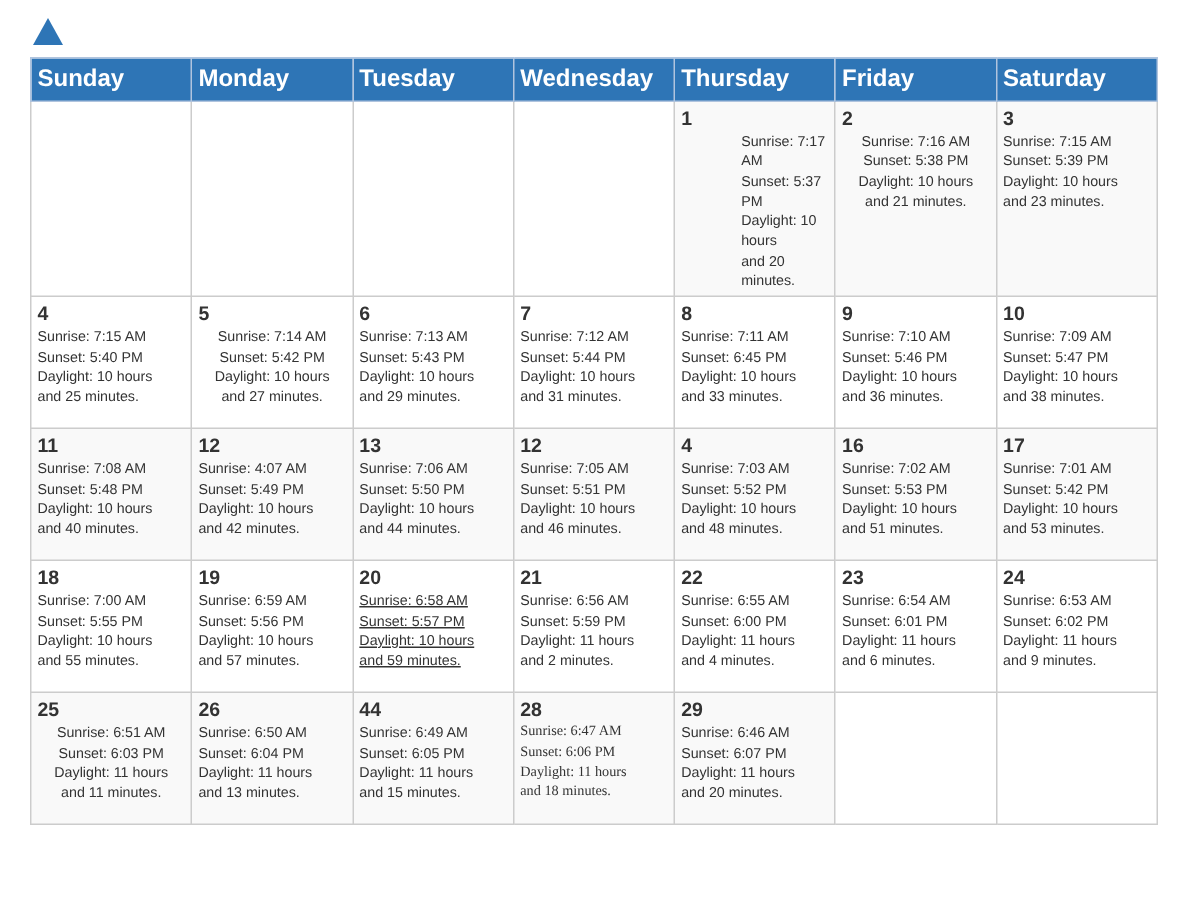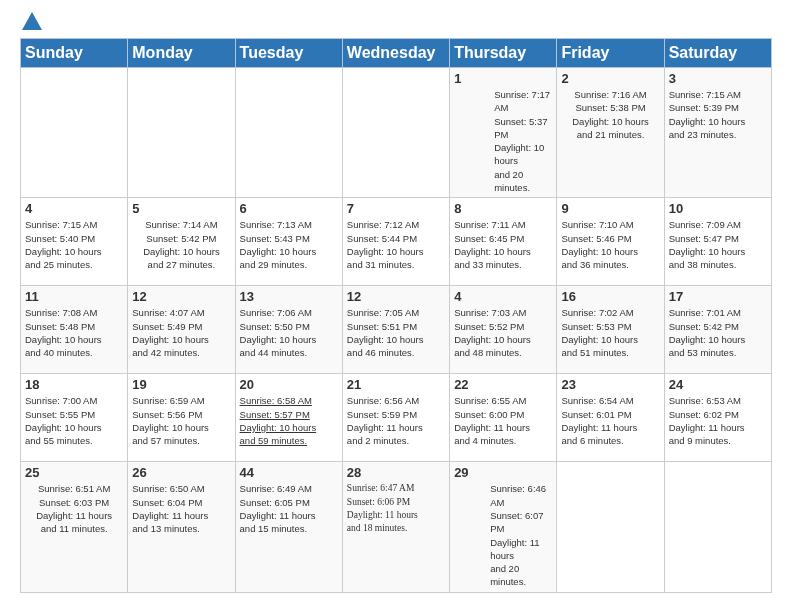--- a/index.html
+++ b/index.html
@@ -341,21 +341,21 @@
           </td>
           <td>
             <span class="day-number">28</span>
             <div class="day-info" style="white-space: pre-line; font-family: Liberation Serif, serif;">Sunrise: 6:47 AM
 Sunset: 6:06 PM
 Daylight: 11 hours
 and 18 minutes.</div>
           </td>
           <td>
             <span class="day-number">29</span>
-            <div class="day-info" style="white-space: pre-line; margin-left: 36px;">Sunrise: 6:46 AM
+            <div class="day-info" style="white-space: pre-line;">Sunrise: 6:46 AM
 Sunset: 6:07 PM
 Daylight: 11 hours
 and 20 minutes.</div>
           </td>
           <td class="empty-cell"></td>
           <td class="empty-cell"></td>
         </tr>
       </tbody>
   </table>
 </div>

